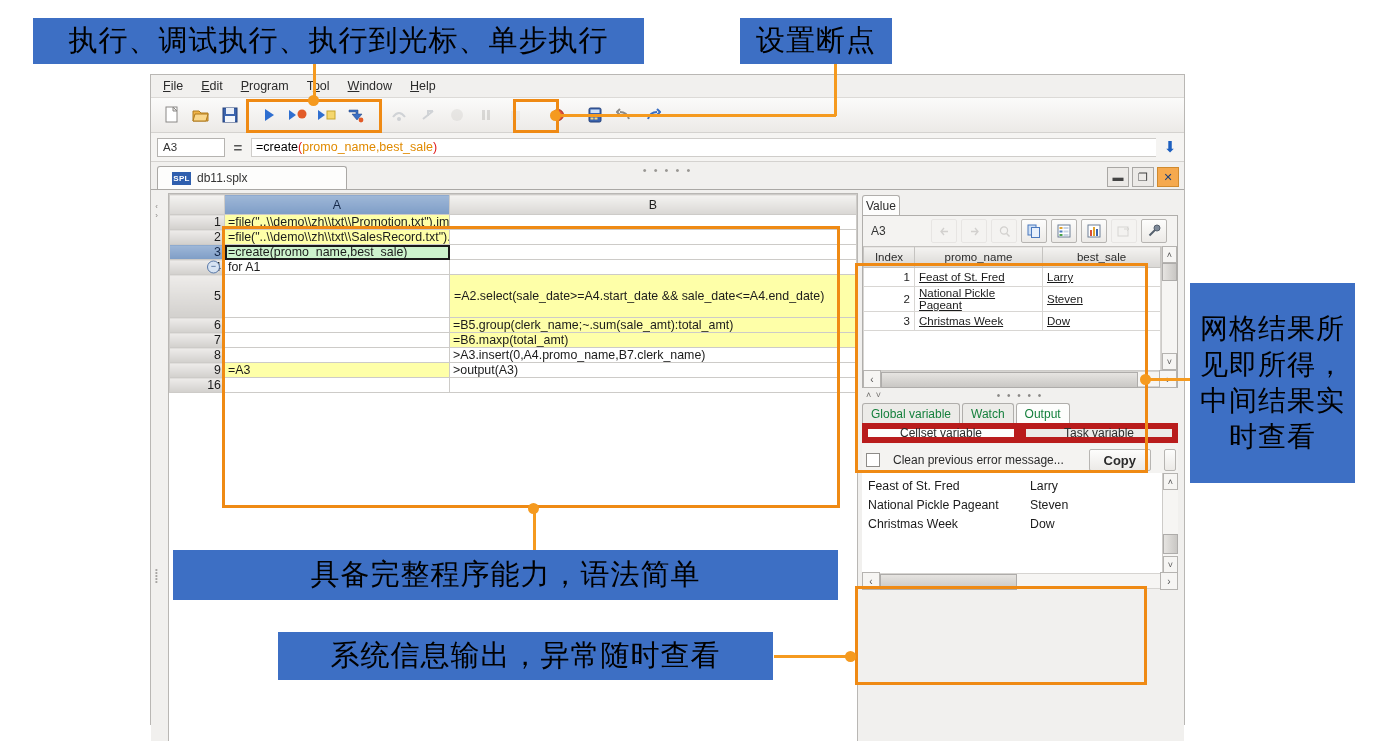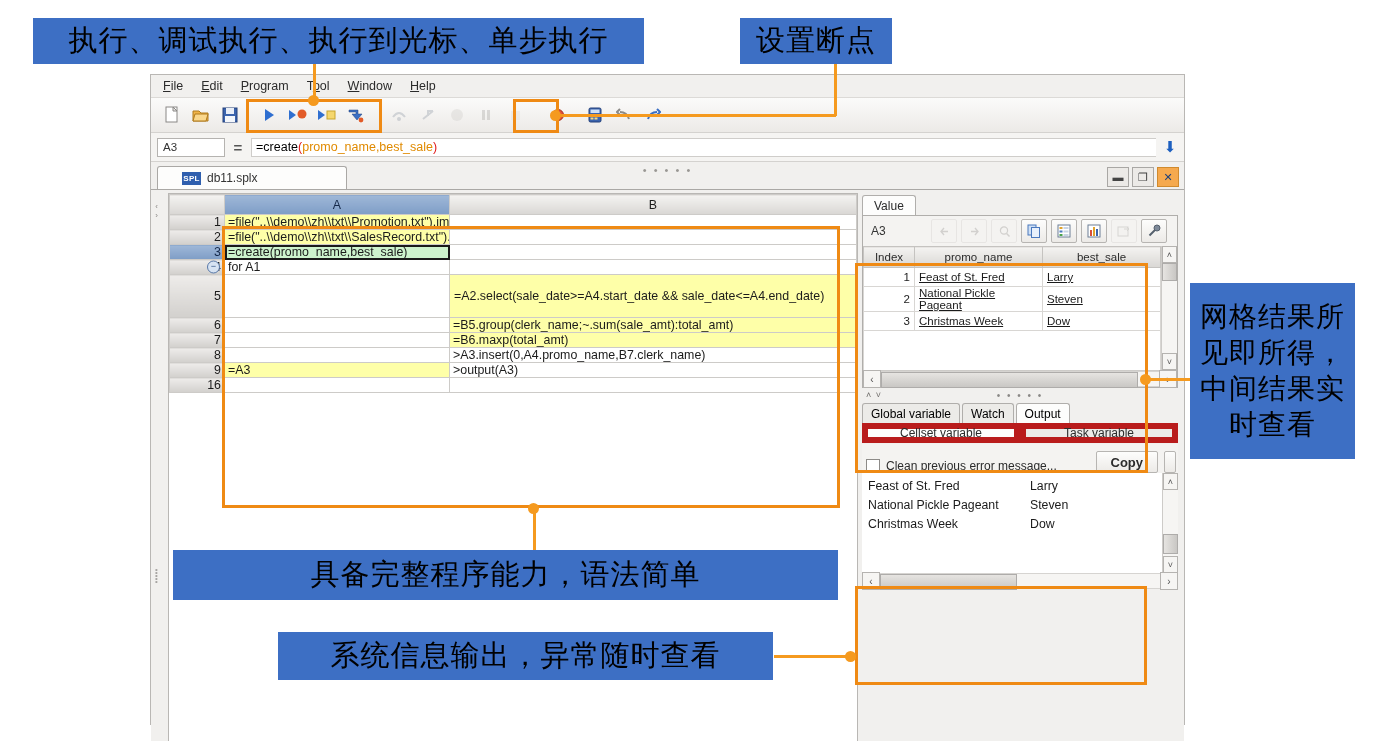--- a/index.html
+++ b/index.html
@@ -47,21 +47,21 @@
 
   .dotgrip{position:absolute;left:50%;transform:translateX(-50%);
            color:#9a9894;font-size:11px;letter-spacing:2px;}
 
   
   .tabrow{height:27px;background:#f1f0ee;display:flex;align-items:flex-end;
           position:relative;border-bottom:1px solid #aaa8a5;}
   .doctab{height:23px;min-width:190px;background:#fdfdfc;
           border:1px solid #aaa8a5;border-bottom:none;margin-left:6px;
           border-radius:3px 3px 0 0;display:flex;align-items:center;
-          padding:0 24px;font-size:12px;color:#333;gap:6px;box-sizing:border-box;}
+          padding:0 14px;font-size:12px;color:#333;gap:6px;box-sizing:border-box;}
   .spllogo{width:19px;height:13px;background:#2f5fae;color:#fff;font-size:8px;
            font-weight:bold;display:flex;align-items:center;justify-content:center;
            letter-spacing:.3px;}
   .wbtns{position:absolute;right:5px;bottom:2px;display:flex;gap:3px;}
   .wbtn{width:20px;height:18px;border:1px solid #a9a7a4;background:#eceae7;
         display:flex;align-items:center;justify-content:center;font-size:11px;color:#444;}
   .wbtn.close{background:#f5a94e;border-color:#d08a2e;color:#1b3f7a;font-weight:bold;}
 
   
   .body{display:flex;height:573px;background:#f1f0ee;}
@@ -96,21 +96,21 @@
            display:flex;align-items:center;justify-content:center;font-size:10px;color:#555;}
   .sbtrack{flex:1;height:14px;background:#f6f5f3;border-top:1px solid #d6d4d1;
            border-bottom:1px solid #d6d4d1;position:relative;}
   .sbthumb{position:absolute;top:0;height:14px;
            background:linear-gradient(#e6e4e1,#c9c7c4);border:1px solid #aeacaa;}
 
   
   .rightpanel{flex:1;margin:3px 6px 0 4px;display:flex;flex-direction:column;}
   .vtabrow{height:22px;display:flex;align-items:flex-end;}
   .vtab{height:19px;background:#fdfdfc;border:1px solid #b0aeab;border-bottom:none;
-        border-radius:3px 3px 0 0;padding:0 11px;font-size:12px;color:#2b2b2b;
+        border-radius:3px 3px 0 0;padding:0 3px;font-size:12px;color:#2b2b2b;
         display:flex;align-items:center;}
   .vbox{border:1px solid #b0aeab;background:#f4f3f1;flex:0 0 auto;}
   .vtoolbar{height:30px;display:flex;align-items:center;padding:0 4px;gap:4px;
             background:#f4f3f1;}
   .vref{font-size:12px;color:#333;width:56px;padding-left:4px;}
   .vbtn{width:24px;height:22px;border:1px solid #b7b5b2;background:linear-gradient(#fdfdfc,#eceae7);
         display:flex;align-items:center;justify-content:center;border-radius:2px;}
   .vbtn.dis{border-color:#d8d6d3;background:#f4f3f1;opacity:.45;}
 
   .vtablewrap{display:flex;background:#fff;height:124px;}
@@ -131,30 +131,30 @@
 
   .vhscroll{height:16px;background:#f0efed;display:flex;align-items:center;
             border-top:1px solid #cdcbc8;}
 
   .splitgrip{height:14px;display:flex;align-items:center;justify-content:center;
              position:relative;color:#8a8886;font-size:10px;letter-spacing:2px;}
   .splitgrip .chev{position:absolute;left:4px;font-size:9px;color:#6f6d6a;letter-spacing:1px;}
 
   .btabrow{display:flex;align-items:flex-end;height:21px;}
   .btab{height:19px;background:#ecebe8;border:1px solid #b0aeab;border-bottom:none;
-        border-radius:3px 3px 0 0;padding:0 8px;font-size:12px;color:#000000;
+        border-radius:3px 3px 0 0;padding:0 8px;font-size:12px;color:#15803d;
         display:flex;align-items:center;margin-right:2px;}
   .btab.active{background:#fdfdfc;}
   .btabrow2{display:flex;height:21px;}
   .btab2{flex:1;height:20px;background:#ecebe8;border:6px solid #b91c1c;
          font-size:12px;color:#2b2b2b;display:flex;align-items:center;
          justify-content:center;box-sizing:border-box;}
   .btab2.active{background:#fdfdfc;}
 
-  .ctlrow{height:26px;display:flex;align-items:flex-end;gap:6px;padding:3px 2px 0 4px;
+  .ctlrow{height:26px;display:flex;align-items:center;gap:13px;padding:3px 2px 0 4px;
           background:#f4f3f1;}
   .chk{width:12px;height:12px;border:1px solid #8d8b88;background:#fff;}
   .ctllabel{font-size:12px;color:#2b2b2b;flex:1;}
   .pbtn{height:20px;border:1px solid #b7b5b2;background:linear-gradient(#fdfdfc,#eceae7);
         font-size:13px;color:#2b2b2b;display:flex;align-items:center;
         justify-content:center;padding:0 14px;border-radius:2px;font-weight:bold;}
 
   .outwrap{display:flex;height:100px;background:#fff;}
   .outtext{flex:1;padding:4px 6px;font-size:12.3px;color:#1b1b1b;line-height:1.55;}
   .outline{display:flex;}
@@ -588,17 +588,17 @@
 <div class="lead" style="left:533px;top:507px;width:3px;height:44px;"></div>
 <div class="dot" style="left:528px;top:503px;"></div>
 
 <div class="lead" style="left:774px;top:655px;width:76px;height:3px;"></div>
 <div class="dot" style="left:845px;top:651px;"></div>
 
 <div class="callout" style="left:33px;top:18px;width:611px;height:46px;font-size:29px;">执行、调试执行、执行到光标、单步执行</div>
 
 <div class="callout" style="left:740px;top:18px;width:152px;height:46px;font-size:29px;">设置断点</div>
 
-<div class="callout" style="left:1190px;top:283px;width:165px;height:176px;font-size:28px;line-height:1.28;padding:0 6px;">网格结果所见即所得，中间结果实时查看</div>
+<div class="callout" style="left:1190px;top:283px;width:165px;height:200px;font-size:28px;line-height:1.28;padding:0 6px;">网格结果所见即所得，中间结果实时查看</div>
 
 <div class="callout" style="left:173px;top:550px;width:665px;height:50px;font-size:29px;">具备完整程序能力，语法简单</div>
 
 <div class="callout" style="left:278px;top:632px;width:495px;height:48px;font-size:29px;">系统信息输出，异常随时查看</div>
 
 </body></html>

